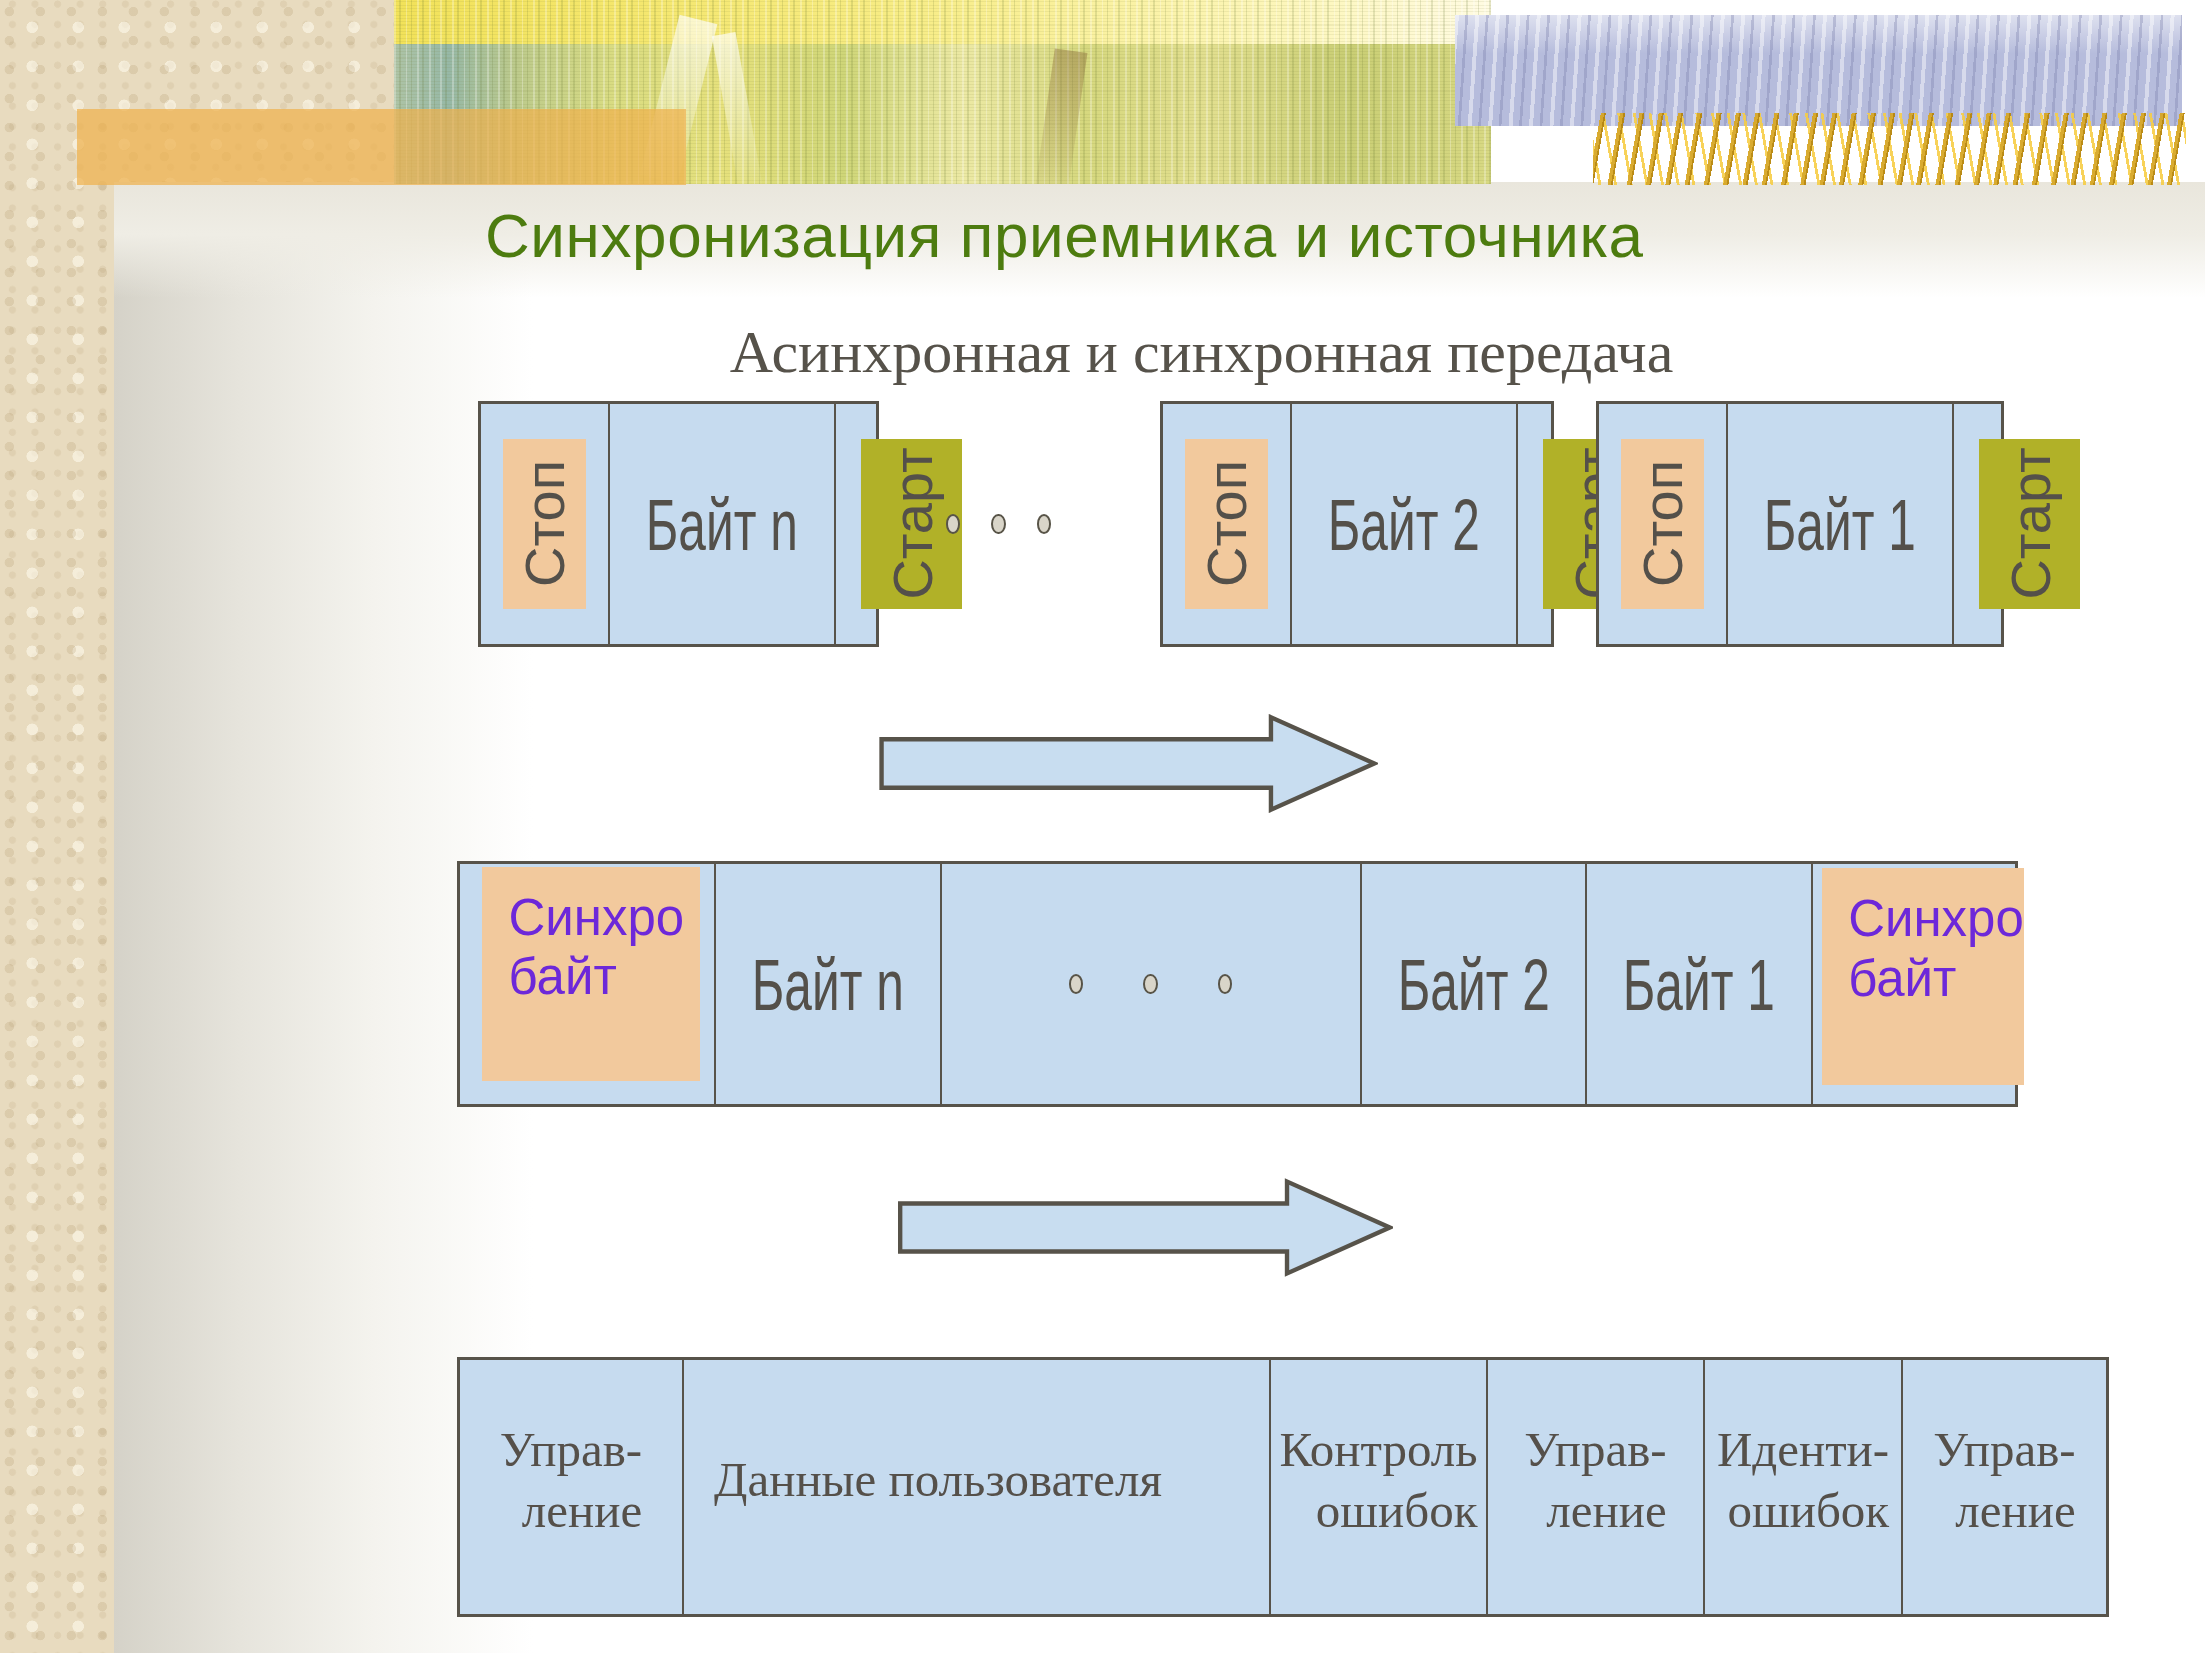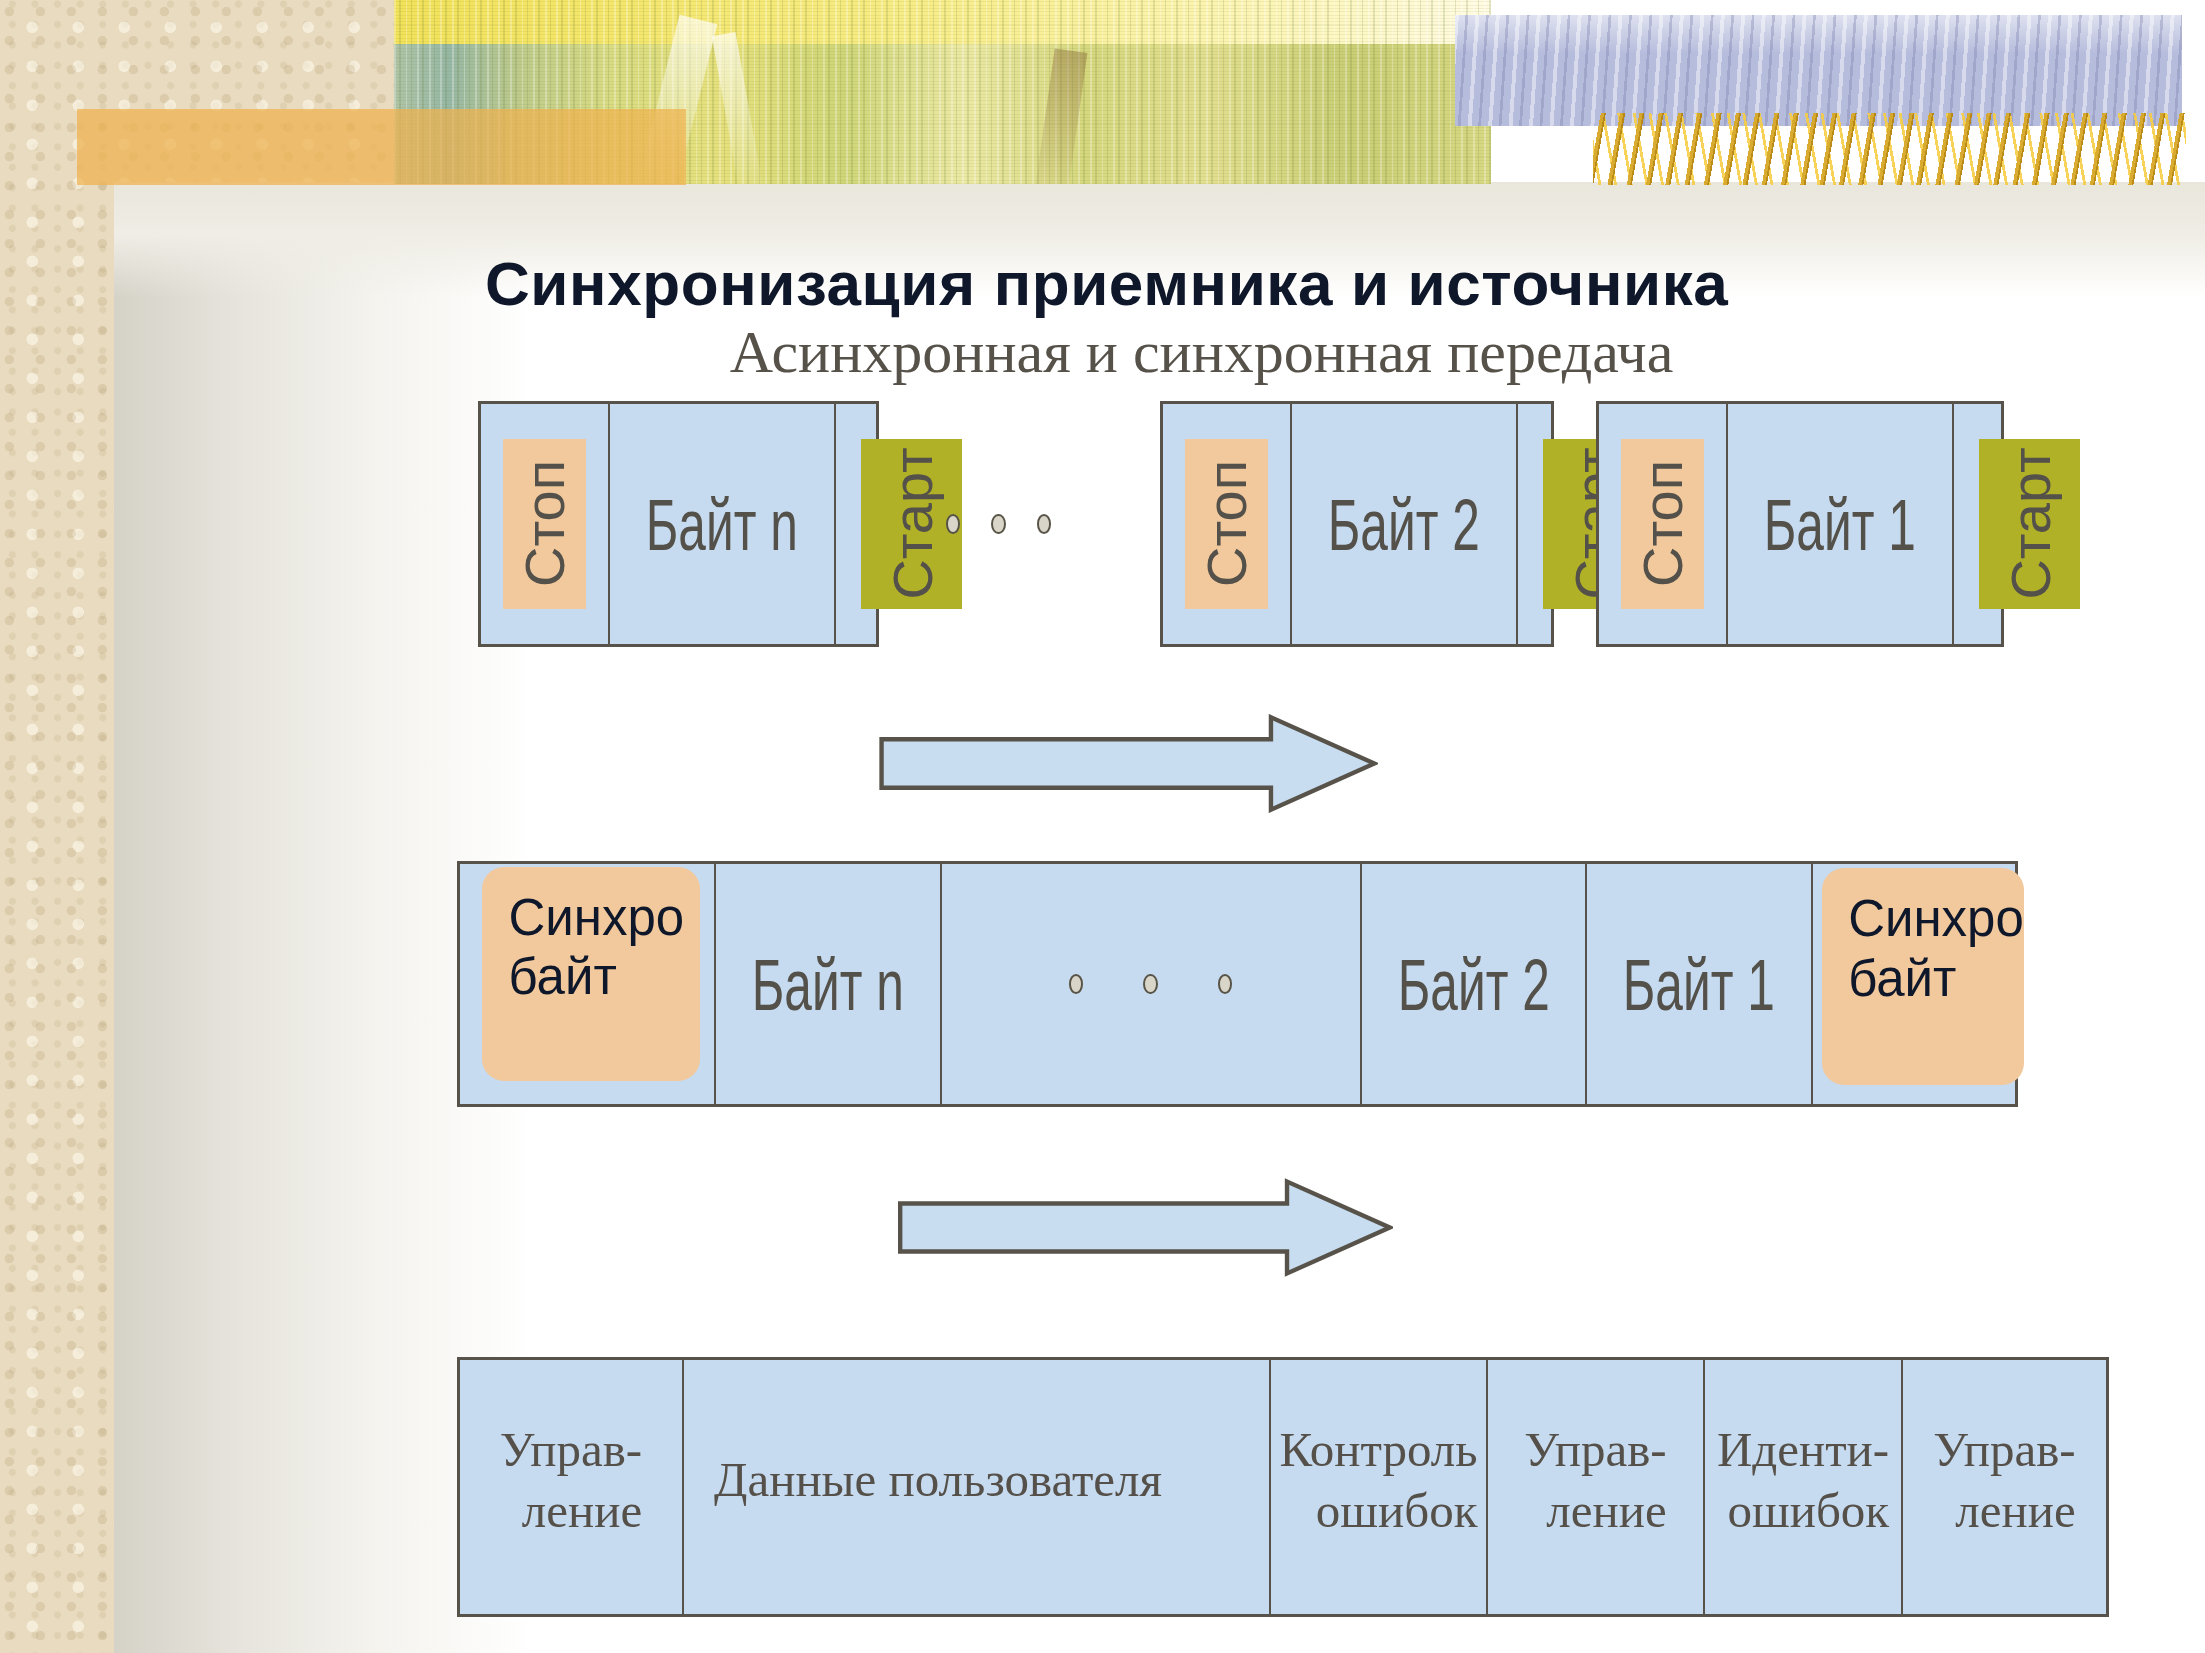--- a/index.html
+++ b/index.html
@@ -43,21 +43,21 @@
 
   #wheat{position:absolute;left:1593px;top:113px;width:593px;height:72px;
      background:repeating-linear-gradient(100deg,transparent 0 7.7px,#d8a725 7.7px 11px,#b8860b 11px 12.7px,transparent 12.7px 19px),
         repeating-linear-gradient(80deg,transparent 0 5.5px,rgba(246,205,70,.95) 5.5px 8.3px,transparent 8.3px 15.4px);
      opacity:.95;}
   #orange-rect{position:absolute;left:77px;top:109px;width:609px;height:76px;
      background:rgba(238,177,78,.72);}
 
   
   #page-title{position:absolute;left:485px;top:200px;width:1654px;
-     font-size:62px;font-weight:bold;letter-spacing:0.6px;color:#0f172a;white-space:nowrap;margin-top:48px;}
+     font-size:62px;font-weight:normal;letter-spacing:0.6px;color:#4d7c0f;white-space:nowrap;}
   #page-subtitle{position:absolute;left:617px;top:318px;width:1169px;text-align:center;
      font-family:"Liberation Serif",serif;font-size:60px;color:#56524a;white-space:nowrap;}
 
   
   .outline{border:3.3px solid #57534a;box-sizing:border-box;background:#c6dbef;}
   .byte-label{font-size:73px;color:#54504a;display:inline-block;
      transform:scaleX(.68);transform-origin:center;white-space:nowrap;}
 
   
   .frame-group{position:absolute;top:401px;height:246px;display:flex;}
@@ -75,22 +75,22 @@
   #dots-sync{left:1100px;top:974px;}
   #dots-sync .dot{margin-right:60px;}
 
   .flow-arrow{position:absolute;}
 
   
   #sync-box{position:absolute;left:457px;top:861px;width:1561px;height:246px;display:flex;}
   .sync-cell{box-sizing:border-box;display:flex;align-items:center;justify-content:center;}
   .sync-cell + .sync-cell{border-left:2.8px solid #57534a;}
   .sync-pad{background:#f2c99d;box-sizing:border-box;
-     font-size:51px;color:#0f172a;line-height:1.16;white-space:pre-line;
-     padding:21px 0 0 26.5px;border-radius:22px;}
+     font-size:51px;color:#6d28d9;line-height:1.16;white-space:pre-line;
+     padding:21px 0 0 26.5px;}
   #sync-cell-left{padding:3.3px 14.3px 23px 22px;display:block;}
   #sync-cell-left .sync-pad{width:100%;height:100%;}
   #sync-cell-right{padding:4.4px 15.4px 19px 8.8px;display:block;}
   #sync-cell-right .sync-pad{width:100%;height:100%;}
 
   
   #frame-table{position:absolute;left:457px;top:1357px;width:1652px;height:260px;display:flex;}
   .ft-cell{box-sizing:border-box;display:flex;align-items:center;justify-content:center;
      font-family:"Liberation Serif",serif;font-size:49px;color:#55504a;line-height:1.25;
      text-align:right;white-space:pre-line;padding-bottom:14.3px;}

